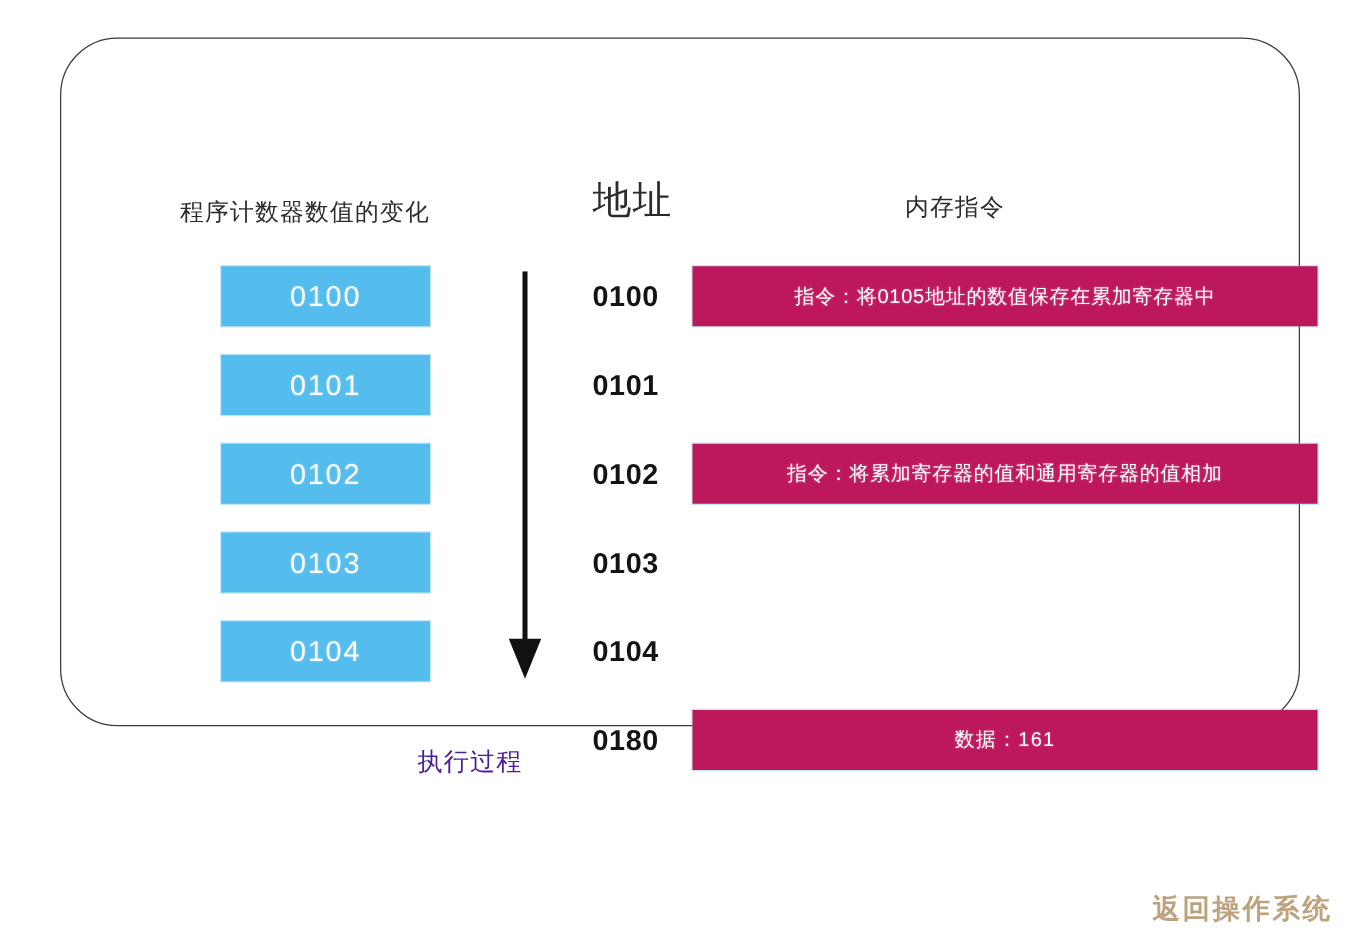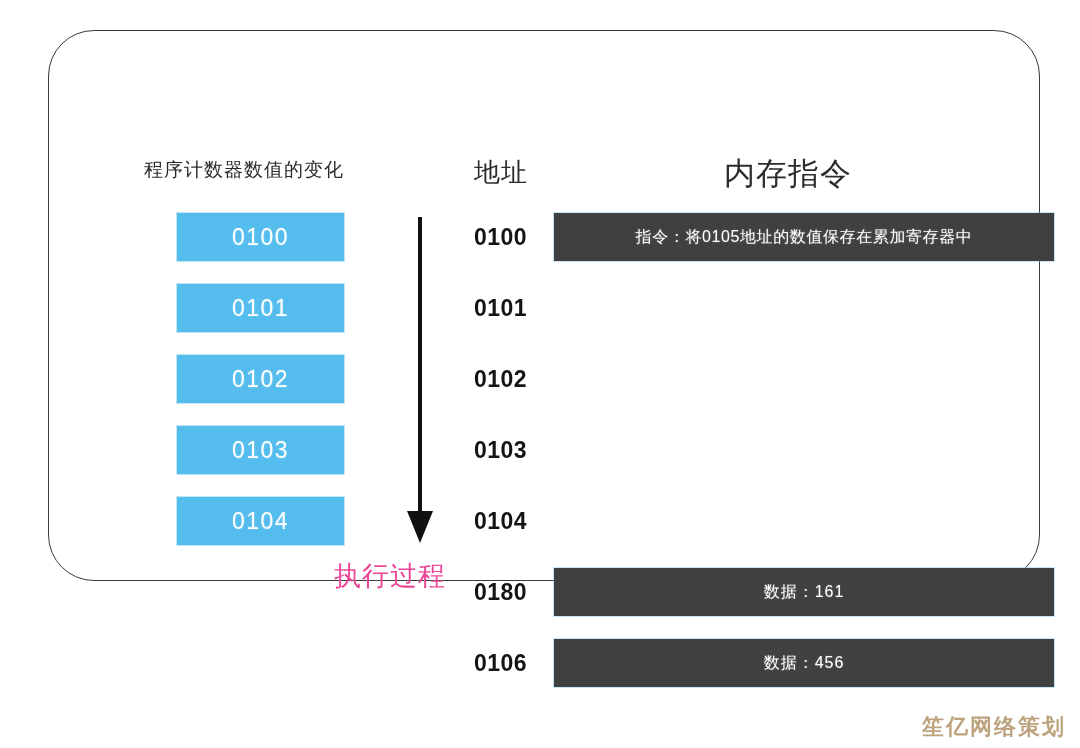--- a/index.html
+++ b/index.html
@@ -32,22 +32,22 @@
   
   .col-header {
     position: absolute;
     color: #2b2b2b;
     font-size: 20px;
     letter-spacing: 1px;
     white-space: nowrap;
     font-family: "Liberation Sans", "DejaVu Sans", sans-serif;
   }
   #header-pc      { left: 95px;  top: 126px; font-size: 19px; }
-  #header-address { left: 425px; top: 124px; font-size: 26px; }
-  #header-memory  { left: 675px; top: 122px; font-size: 31px; }
+  #header-address { left: 425px; top: 108px; font-size: 31px; }
+  #header-memory  { left: 675px; top: 122px; font-size: 19px; }
 
   
   #pc-column {
     position: absolute;
     left: 128px;
     top: 182px;
     width: 167px;
   }
   .pc-box {
     position: relative;
@@ -72,23 +72,23 @@
   #exec-arrow {
     position: absolute;
     left: 354px;
     top: 186px;
     width: 34px;
     height: 326px;
   }
   #exec-label {
     position: absolute;
     left: 285px;
-    top: 527px;
-    font-size: 27px;
-    color: #ec4899;
+    top: 565px;
+    font-size: 20px;
+    color: #4c1d95;
     letter-spacing: 1px;
     white-space: nowrap;
   }
 
   
   #memory-table {
     position: absolute;
     left: 425px;
     top: 182px;
     width: 580px;
@@ -105,21 +105,21 @@
     flex: 0 0 80px;
     font-size: 23px;
     font-weight: bold;
     color: #141414;
     letter-spacing: 0.5px;
     font-family: "Liberation Sans", "DejaVu Sans", sans-serif;
   }
   .mem-bar {
     flex: 1 1 auto;
     height: 48px;
-    background: #404040;
+    background: #be185d;
     display: flex;
     align-items: center;
     justify-content: center;
     box-shadow: 0 0 0 1px rgba(120,200,235,0.45);
   }
   .mem-bar-text {
     color: #ffffff;
     font-size: 16px;
     letter-spacing: 0.6px;
     white-space: nowrap;
@@ -185,36 +185,33 @@
         <div class="mem-address">0100</div>
         <div class="mem-bar">
           <span class="mem-bar-text">指令：将0105地址的数值保存在累加寄存器中</span>
         </div>
       </div>
       <div class="mem-row">
         <div class="mem-address">0101</div>
       </div>
       <div class="mem-row">
         <div class="mem-address">0102</div>
+        <div class="mem-bar">
+          <span class="mem-bar-text">指令：将累加寄存器的值和通用寄存器的值相加</span>
+        </div>
       </div>
       <div class="mem-row">
         <div class="mem-address">0103</div>
       </div>
       <div class="mem-row">
         <div class="mem-address">0104</div>
       </div>
       <div class="mem-row">
         <div class="mem-address">0180</div>
         <div class="mem-bar">
           <span class="mem-bar-text data-text">数据：161</span>
         </div>
       </div>
-      <div class="mem-row">
-        <div class="mem-address">0106</div>
-        <div class="mem-bar">
-          <span class="mem-bar-text data-text">数据：456</span>
-        </div>
-      </div>
     </div>
 
 </div>
 
-<div id="watermark">笙亿网络策划</div>
+<div id="watermark">返回操作系统</div>
 
 </body></html>

